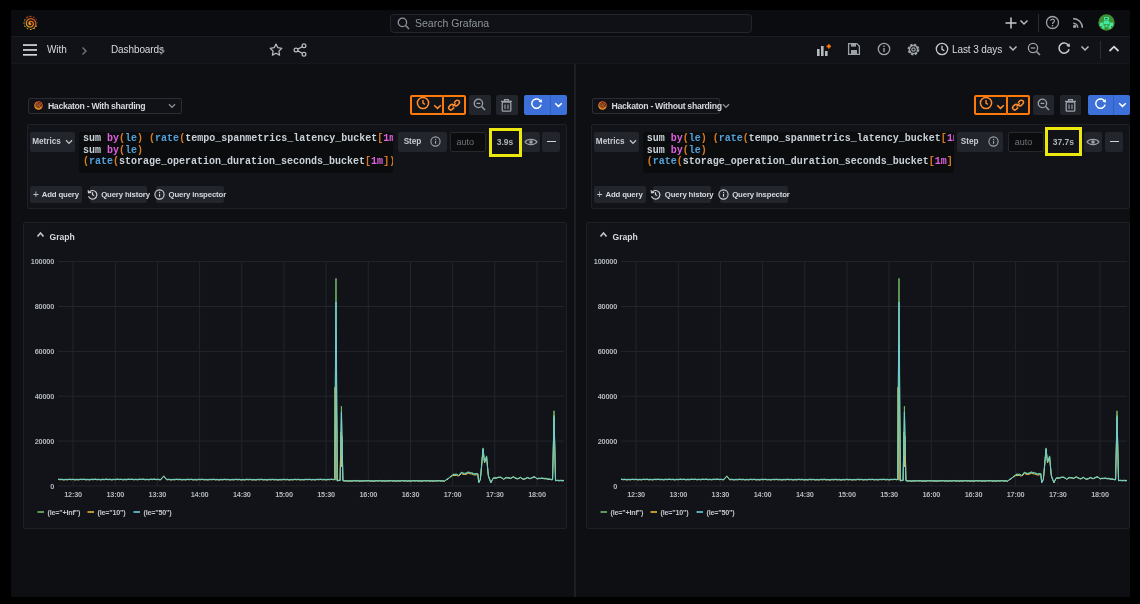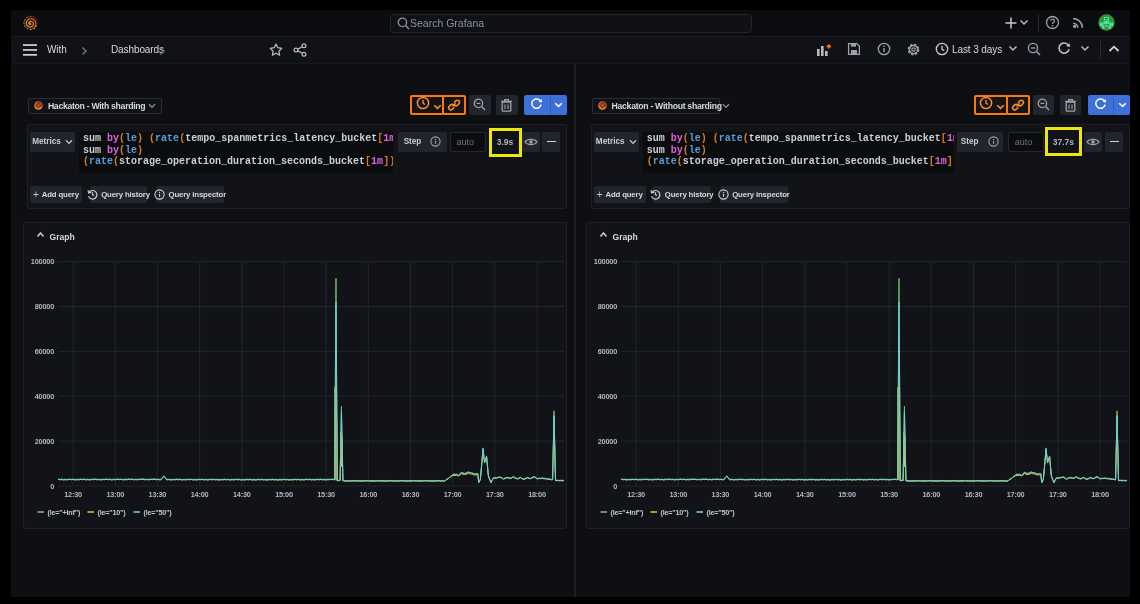--- a/index.html
+++ b/index.html
@@ -2,21 +2,21 @@
 <html><head><meta charset="utf-8"><style>
 *{margin:0;padding:0;box-sizing:border-box}
 svg{flex-shrink:0}
 html,body{width:1140px;height:604px;background:#000;font-family:"Liberation Sans",sans-serif;overflow:hidden}
 #root{position:absolute;left:0;top:0;width:1140px;height:604px;background:#000}
 #win{position:absolute;left:11px;top:10px;width:1118.5px;height:587px;background:#0e0f13}
 #topbar{position:absolute;left:0;top:0;width:100%;height:26.5px;background:#0b0c0f;border-bottom:1px solid #1a1c21}
 #crumb{position:absolute;left:0;top:26.5px;width:100%;height:27px;background:#101217;border-bottom:1px solid #17181d}
 .abs{position:absolute}
 #search{position:absolute;left:379px;top:3.5px;width:361.5px;height:19px;background:#0f1116;border:1px solid #24262c;border-radius:4px;display:flex;align-items:center;padding-left:6px;color:#8e949c;font-size:10.5px}
-#search span{}
+#search span{margin-left:5px}
 .icv{position:absolute;display:flex;align-items:center;justify-content:center}
 .vdiv{position:absolute;width:1px;background:#2a2c32}
 .crtxt{font-size:10px;font-weight:500;color:#d8d9dd;letter-spacing:-0.1px;white-space:nowrap}
 .pane{position:absolute;top:78px;width:545px;height:441.5px}
 .tbox{position:absolute;left:6.4px;top:9.5px;height:16px;border:1px solid #2b2d33;border-radius:2px;display:flex;align-items:center;padding-left:4.5px;background:#101217}
 .ttxt{font-size:8.7px;font-weight:700;color:#d5d8dc;margin-left:5px;letter-spacing:-0.3px;white-space:nowrap}
 .tcar{margin-left:auto;margin-right:5px}
 .hb{position:absolute;top:6.5px;height:20px;border-radius:2px;display:flex;align-items:center;justify-content:center}
 .ob{background:#131417;border:2px solid #ff780a}
 .gb{background:#22252b}
@@ -205,21 +205,21 @@
         </div>
   <div class="vdiv" style="left:1088.9px;top:4px;height:18px"></div>
   <div class="icv" style="left:1096.9px;top:8px;width:12px;height:8px">
           <svg width="12" height="8" viewBox="0 0 12 8" class="">
             <path d="M1.5 6 L6 1.7 L10.5 6" fill="none" stroke="#d2d4d9" stroke-width="1.8"></path>
           </svg>
         </div>
 </div>
 <div id="pdiv"></div>
 <div class="pane" style="left:11px">
-        <div class="tbox" style="width:134px">
+        <div class="tbox" style="width:154px">
           <svg width="9" height="9" viewBox="0 0 20 20">
             <defs>
               <linearGradient id="lg9" x1="0" y1="1" x2="0.6" y2="0">
                 <stop offset="0" stop-color="#f8a81e"></stop>
                 <stop offset="1" stop-color="#ea5024"></stop>
               </linearGradient>
             </defs>
             <circle cx="10" cy="10" r="9.5" fill="url(#lg9)"></circle>
             <path d="M10.00 9.10 L10.25 8.98 L10.54 8.96 L10.86 9.02 L11.17 9.19 L11.44 9.45 L11.64 9.79 L11.76 10.20 L11.77 10.66 L11.65 11.12 L11.41 11.57 L11.05 11.96 L10.58 12.26 L10.03 12.44 L9.42 12.48 L8.79 12.37 L8.19 12.09 L7.66 11.67 L7.23 11.10 L6.94 10.42 L6.82 9.67 L6.90 8.88 L7.17 8.12 L7.63 7.42 L8.26 6.84 L9.04 6.41 L9.92 6.18 L10.86 6.17 L11.79 6.39 L12.66 6.85 L13.42 7.51 L14.01 8.36 L14.39 9.35 L14.51 10.43 L14.38 11.52 L13.97 12.58 L13.31 13.53 L12.42 14.30 L11.35 14.85 L10.16 15.14 L8.91 15.12 L7.68 14.81 L6.53 14.19 L5.55 13.30 L4.80 12.18 L4.34 10.90 L4.19 9.51 L4.38 8.11 L4.91 6.77 L5.76 5.58 L6.89 4.61 L8.24 3.93 L9.73 3.58 L11.29 3.61 L12.82 4.01 L14.23 4.78 L15.43 5.88 L16.34 7.26 L16.91 8.83 L17.08 10.52 L16.85 12.22" fill="none" stroke="#1c1d22" stroke-width="1.8"></path>
           </svg>

